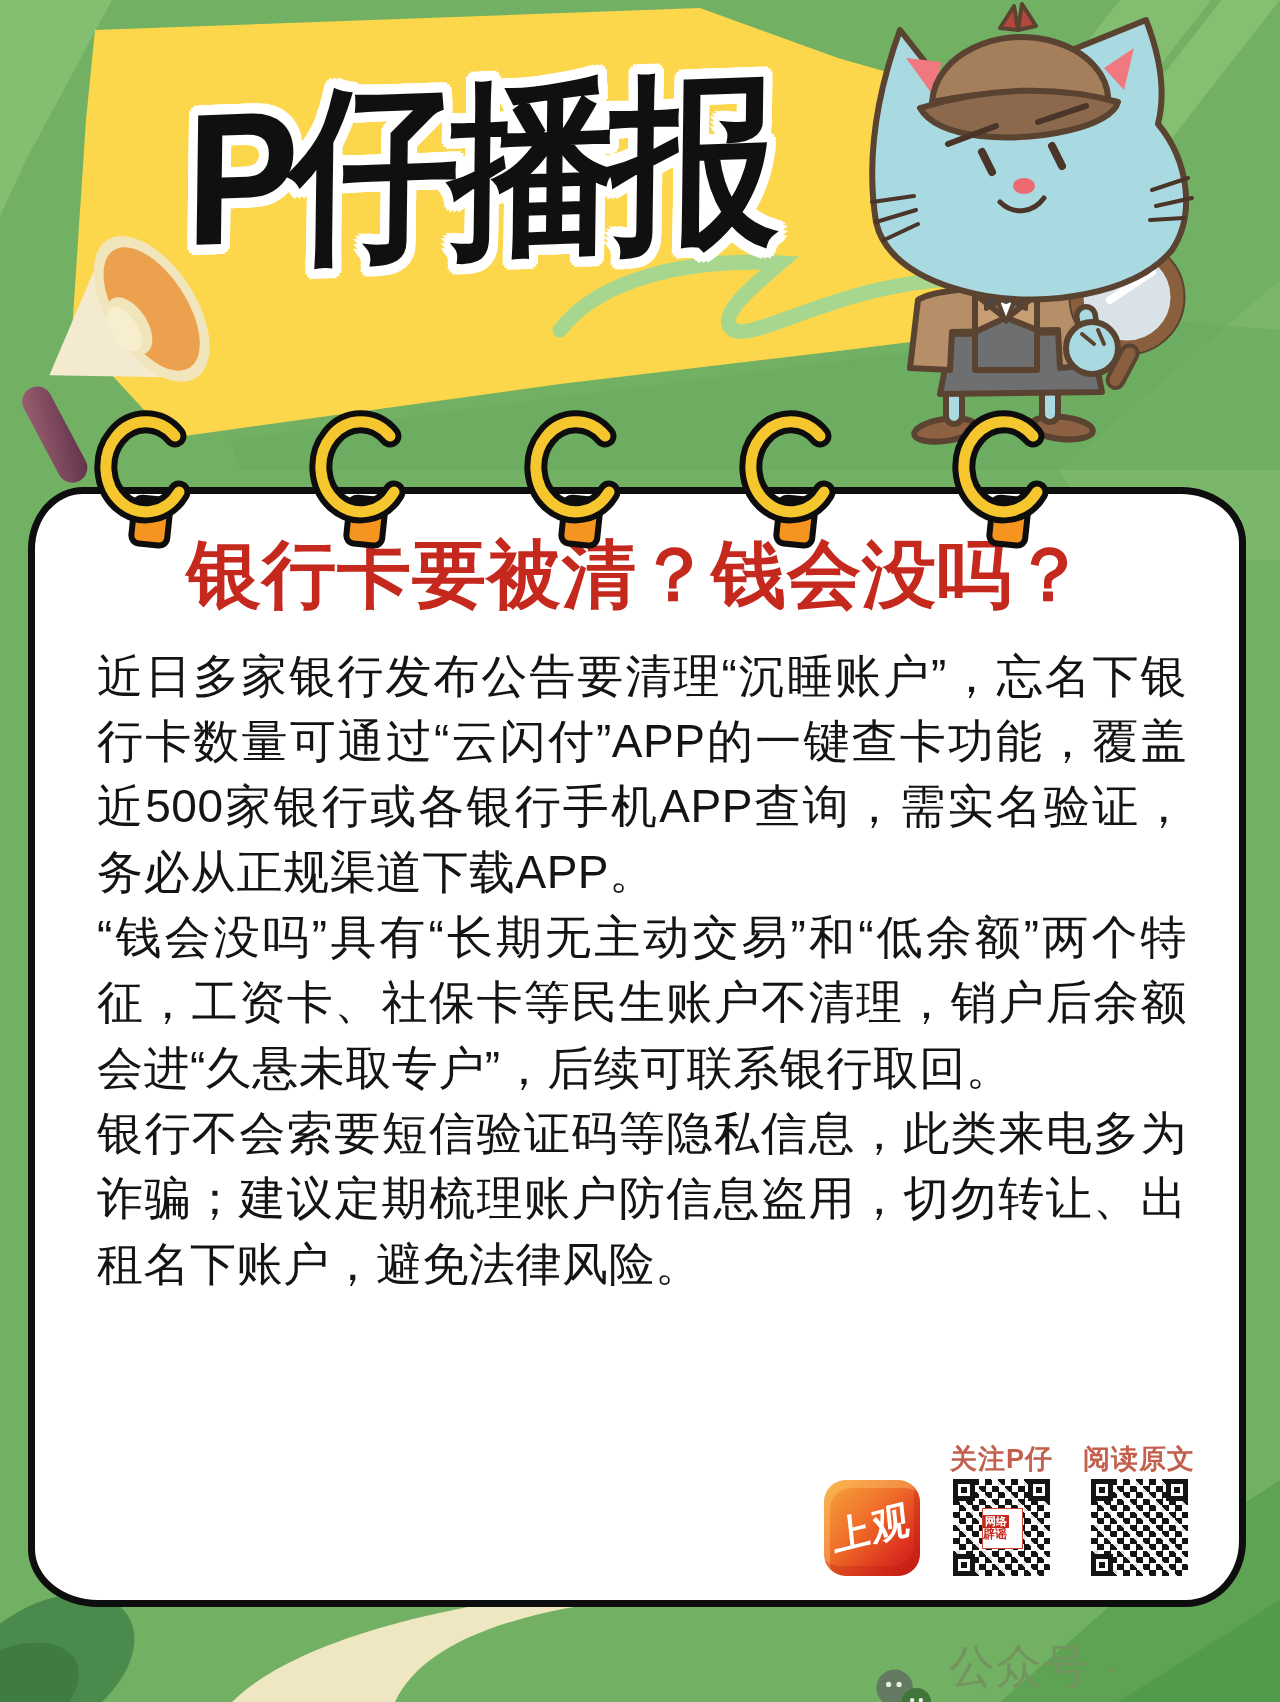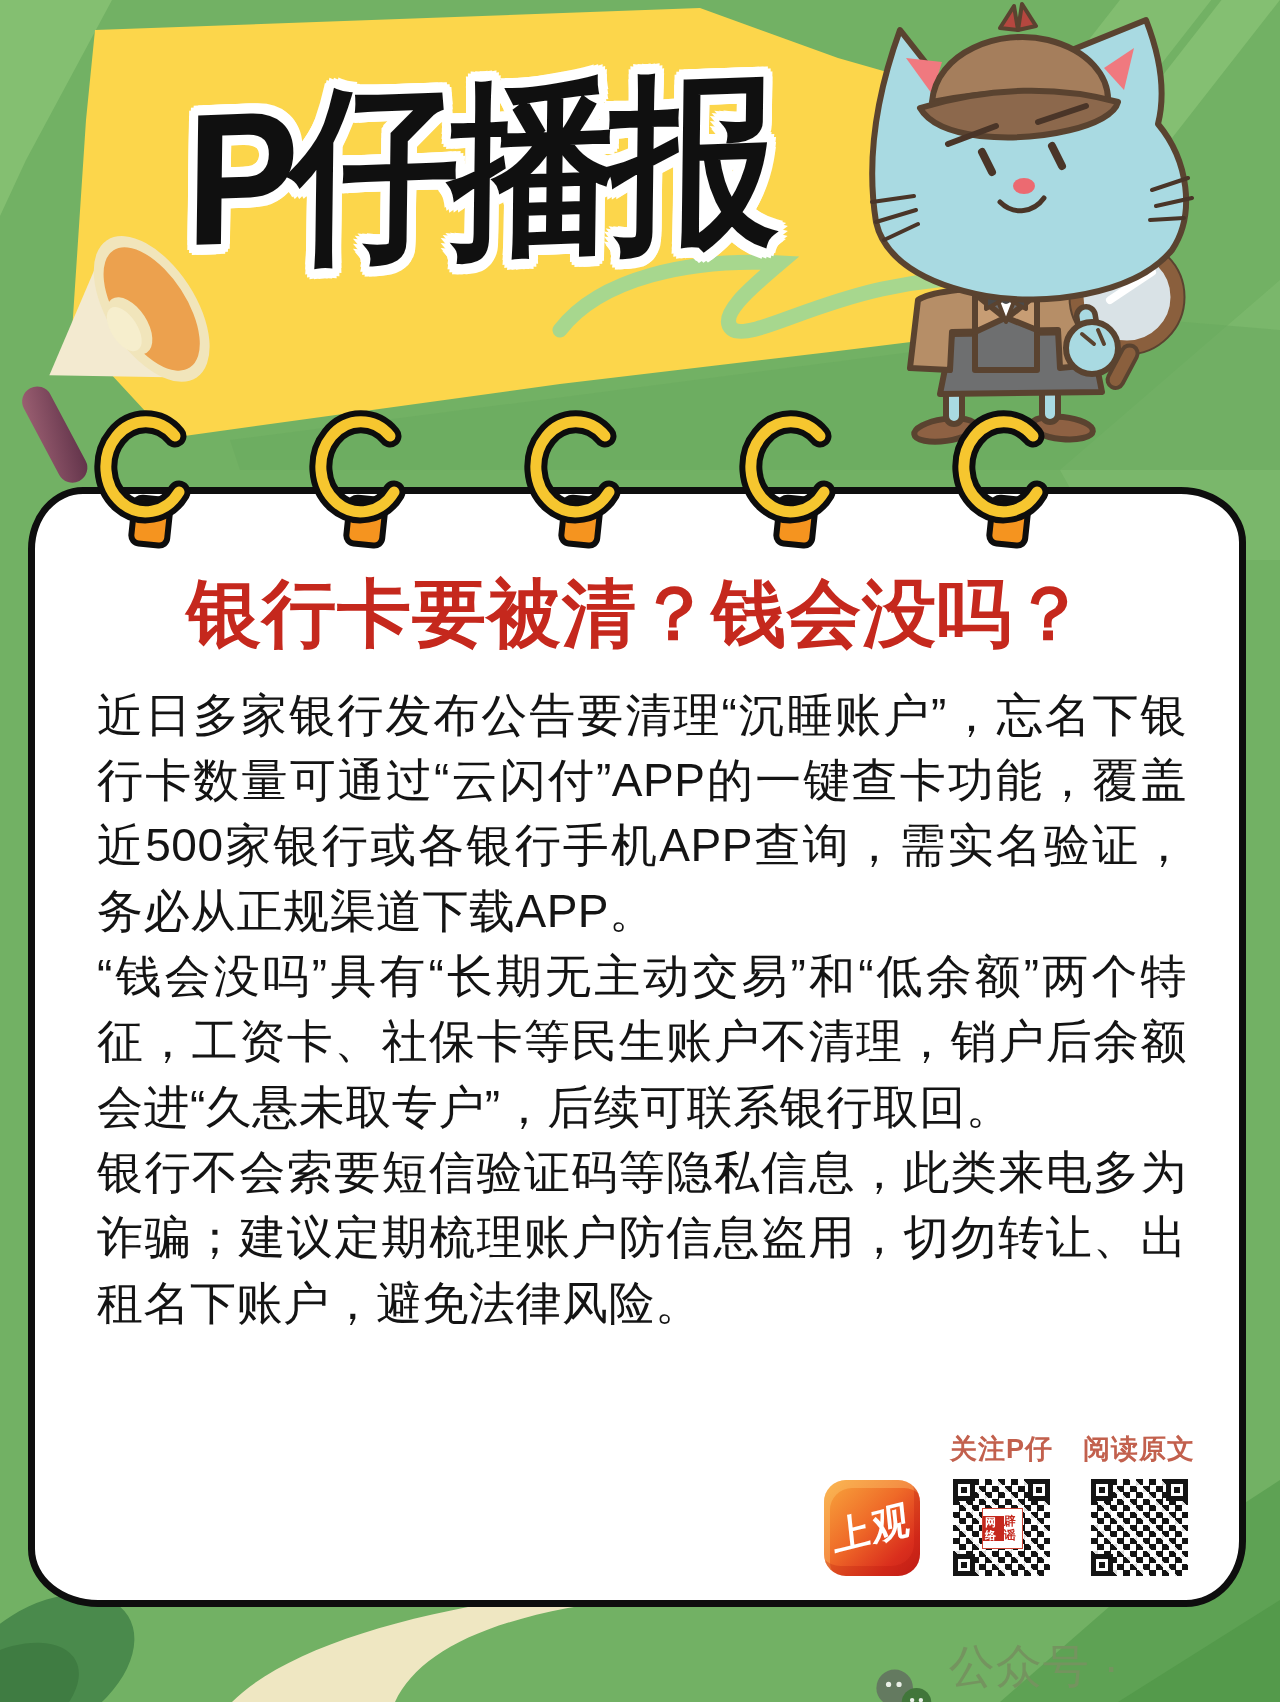--- a/index.html
+++ b/index.html
@@ -24,37 +24,37 @@
       5px 10px 0 #fff,-5px 10px 0 #fff,5px -10px 0 #fff,-5px -10px 0 #fff;
   }
 
   
   .card{
     position:absolute;left:28px;top:487px;width:1218px;height:1120px;z-index:2;
     box-sizing:border-box;background:#ffffff;border:7px solid #0e0e0e;
     border-radius:55px 65px 60px 70px / 62px 55px 66px 58px;
   }
   .card-title{
-    margin:76px 20px 0;text-align:center;
+    margin:37px 20px 0;text-align:center;
     font-size:74px;line-height:1.2;font-weight:900;
     color:var(--title-red,#c5281d);letter-spacing:1px;
   }
   .card-body{
     margin:24px 52px 8px 62px;
     font-size:46px;line-height:1.42;color:#141414;font-weight:500;
     text-align:justify;letter-spacing:.5px;
   }
   .card-body p{margin:0;}
 
   
   .qr-block{
     position:absolute;right:44px;bottom:24px;
     display:flex;align-items:flex-end;gap:30px;
   }
-  .qr-col{display:flex;flex-direction:column;align-items:center;gap:12px;}
+  .qr-col{display:flex;flex-direction:column;align-items:center;gap:2px;}
   .qr-label{font-size:27px;font-weight:700;color:var(--label-red,#c2604d);letter-spacing:1px;}
   .logo-sg{
     width:96px;height:96px;border-radius:22px;position:relative;
     background:linear-gradient(135deg,#f8a93e 0%,#ef6a28 45%,#da2f1d 78%,#c31e18 100%);
     display:flex;align-items:center;justify-content:center;
     box-shadow:inset -6px -10px 0 rgba(180,20,10,.25), inset 6px 8px 0 rgba(255,210,120,.35);
   }
   .logo-sg span{
     color:#fff;font-size:38px;font-weight:800;
     transform:rotate(-14deg) skewX(-8deg);letter-spacing:2px;
@@ -63,21 +63,21 @@
     width:97px;height:97px;position:relative;box-sizing:border-box;
     background:
       repeating-linear-gradient(45deg, rgba(255,255,255,.85) 0 4px, transparent 4px 19px),
       conic-gradient(#141414 25%,#fff 0 50%,#141414 0 75%,#fff 0) 0 0/13px 13px,#fff;
   }
   .qr .finder{position:absolute;width:22px;height:22px;border:5px solid #141414;background:#fff;box-sizing:border-box;}
   .qr .finder::after{content:"";position:absolute;inset:3px;background:#141414;}
   .qr .f-tl{left:0;top:0;} .qr .f-tr{right:0;top:0;} .qr .f-bl{left:0;bottom:0;}
   .qr .badge{
     position:absolute;left:29px;top:29px;width:39px;height:39px;background:#fff;
-    border:1px solid #cc4433;display:flex;flex-direction:row;align-items:center;justify-content:center;
+    border:1px solid #cc4433;display:flex;flex-direction:column;align-items:flex-start;justify-content:center;
     font-size:12px;line-height:1.15;font-weight:700;color:var(--title-red,#c5281d);
   }
   .badge b{background:var(--title-red,#c5281d);color:#fff;padding:0 2px;font-size:11px;}
 
   
   .footer{
     position:absolute;left:872px;top:1636px;z-index:2;
     display:flex;align-items:center;gap:14px;
     color:var(--footer-green,#74945f);font-size:46px;font-weight:500;letter-spacing:1px;
   }

